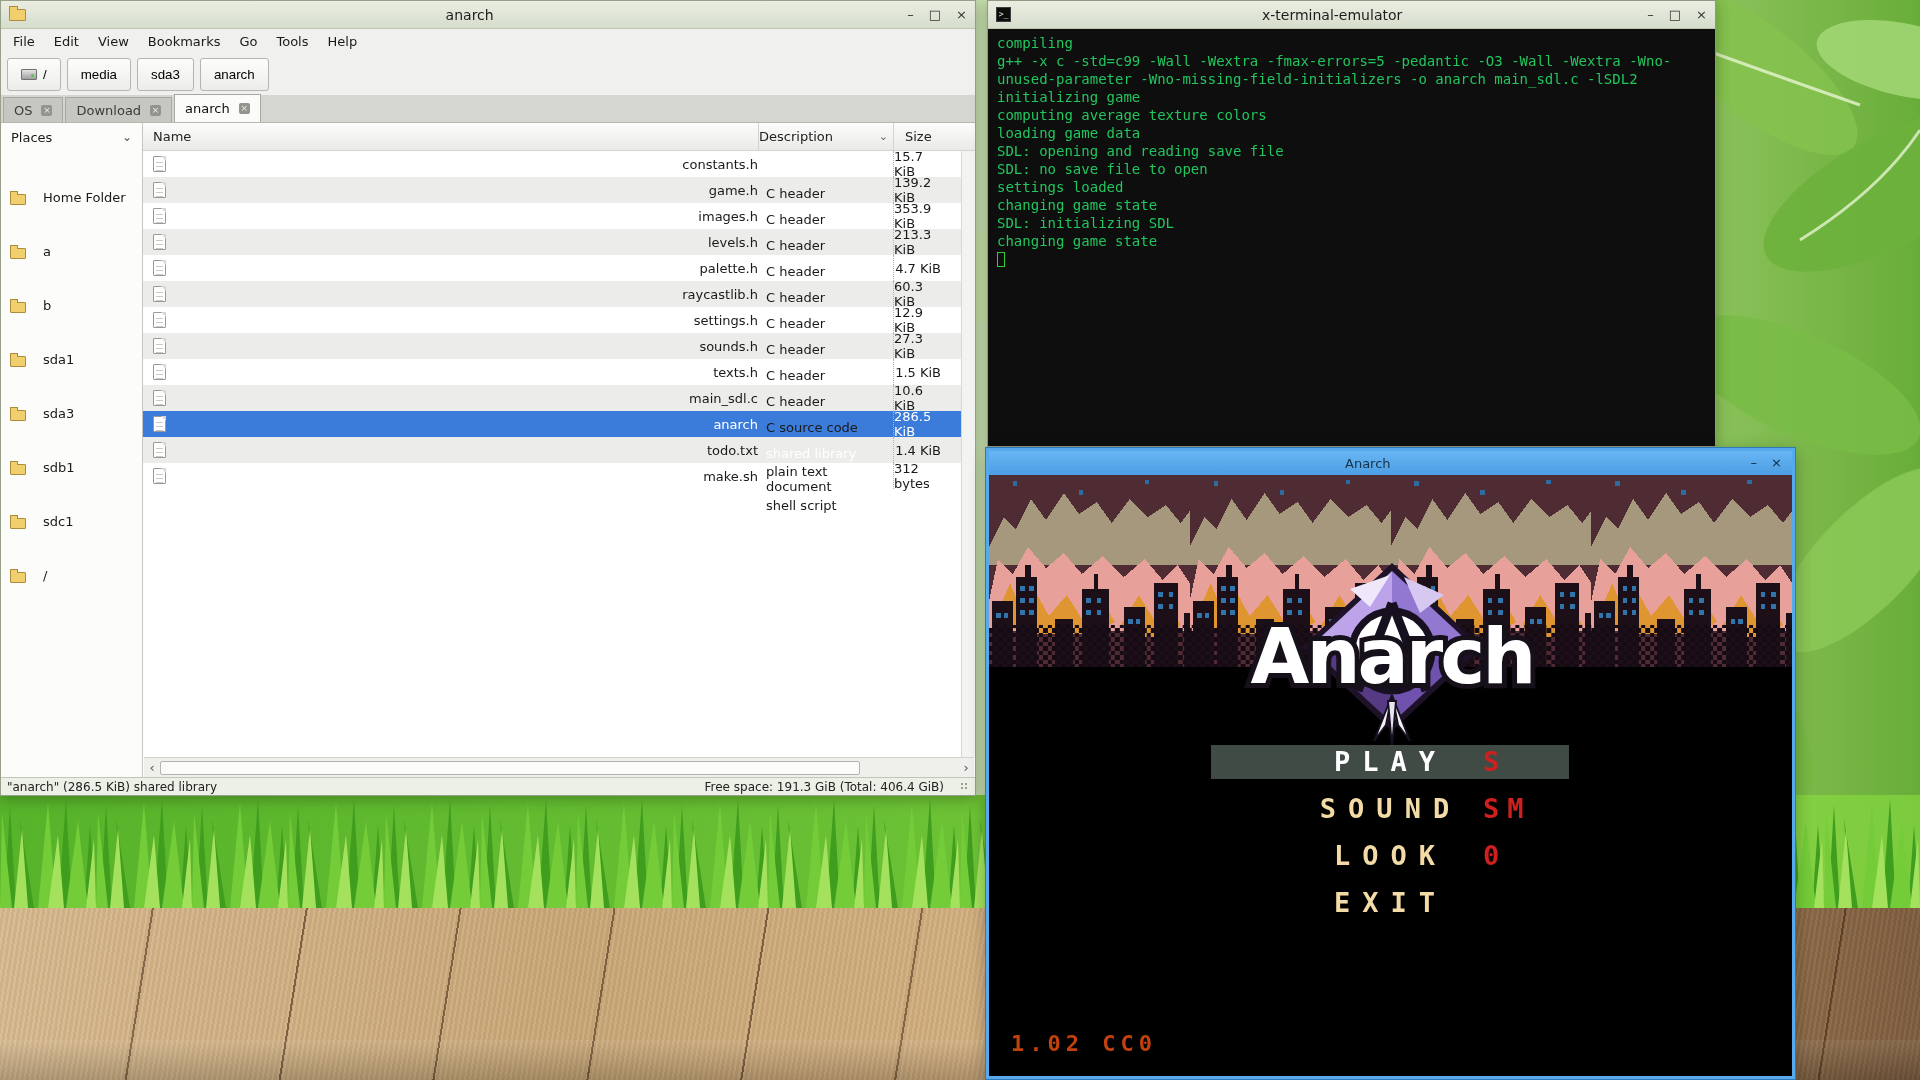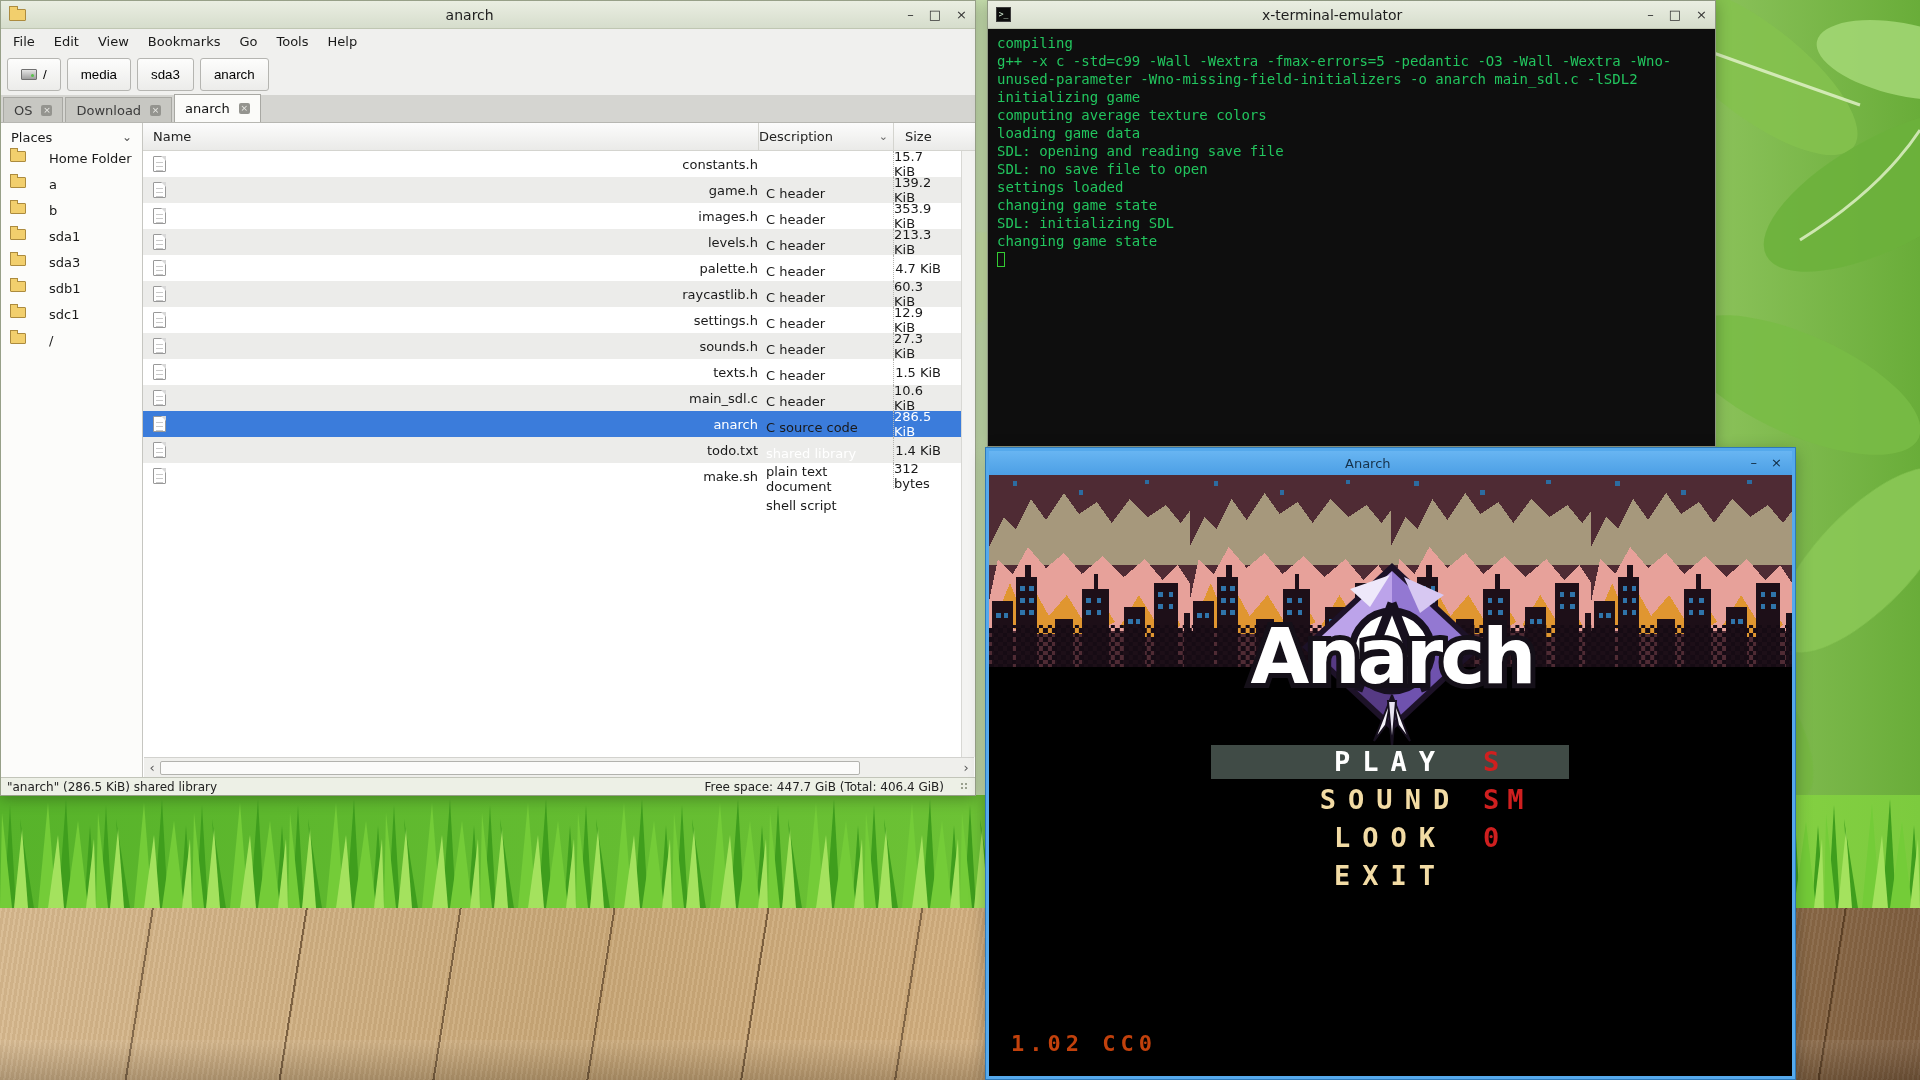--- a/index.html
+++ b/index.html
@@ -45,21 +45,21 @@
              border-bottom:1px solid #b7b7b2;}
   .tab{height:25px;display:flex;align-items:center;gap:9px;padding:0 10px;background:#c7c7c2;
        border:1px solid #a8a8a3;border-bottom:none;color:#3b3b3b;}
   .tab.active{background:#fbfbf9;height:28px;color:#111;}
   .close-box{width:11px;height:11px;background:#94948f;border-radius:2px;color:#ebebe7;
              font-size:9px;line-height:11px;text-align:center;}
   .fm-body{position:absolute;top:122px;left:0;right:0;bottom:18px;display:flex;background:#fff;}
   .fm-sidebar{width:142px;background:#fcfcfa;border-right:1px solid #c6c6c1;flex:none;}
   .places-header{height:28px;display:flex;align-items:center;padding:0 10px;}
   .places-header .chev{margin-left:auto;color:#555;font-size:12px;}
-  .side-item{height:26px;display:flex;align-items:flex-start;gap:23px;padding:0 9px;}
+  .side-item{height:26px;display:flex;align-items:flex-end;gap:17px;padding:0 9px;margin-top:28px;}
   .folder-ico{width:16px;height:11px;background:#f2cf6d;border:1px solid #ac8b3e;border-radius:1px;
               position:relative;flex:none;}
   .folder-ico::before{content:"";position:absolute;left:-1px;top:-4px;width:6px;height:3px;
               background:#f2cf6d;border:1px solid #ac8b3e;border-bottom:none;}
   .fm-list{flex:1;position:relative;background:#fff;}
   .list-header{height:28px;display:flex;background:linear-gradient(#fcfcfc,#eaeae8);
                border-bottom:1px solid #d4d4cf;color:#222;}
   .hc{display:flex;align-items:center;}
   .hc-name{flex:1;padding-left:10px;}
   .hc-desc{width:135px;border-left:1px solid #d4d4cf;}
@@ -109,21 +109,21 @@
   
   .game{left:986px;top:448px;width:809px;height:631px;background:#000;border:3px solid #55a9ec;
         box-shadow:0 0 0 1px #2e79b8,0 4px 16px rgba(0,0,0,.3);}
   .game-titlebar{height:24px;background:linear-gradient(#68b5f2,#4c9fe5);display:flex;
                  align-items:center;padding:0 10px;font-size:13px;color:#16324b;}
   .game-titlebar .title{flex:1;text-align:center;}
   .game-btn{color:#10283d;font-size:13px;margin-left:14px;line-height:12px;}
   .game-client{position:absolute;top:24px;left:0;right:0;bottom:0;background:#000;overflow:hidden;}
   .game-art{position:absolute;left:0;top:0;}
   .game-logo{position:absolute;left:193px;top:80px;overflow:visible;}
-  .g-menu{position:absolute;top:272px;left:0;right:0;display:flex;flex-direction:column;gap:8px;}
+  .g-menu{position:absolute;top:272px;left:0;right:0;display:flex;flex-direction:column;gap:17px;}
   .g-row{position:relative;height:30px;font-family:"DejaVu Sans Mono",monospace;font-weight:bold;
          font-size:27px;letter-spacing:12px;color:#f2dba4;}
   .g-row .lab{position:relative;z-index:1;display:block;text-align:center;line-height:30px;}
   .g-row.selected .lab{color:#fff;}
   .g-row.selected::before{content:"";position:absolute;left:222px;width:358px;top:-2px;height:34px;
          background:#404b46;}
   .g-val{position:absolute;left:494px;top:0;z-index:1;line-height:30px;color:#cf1f1f;letter-spacing:8px;}
   .g-version{position:absolute;left:22px;top:556px;font-family:"DejaVu Sans Mono",monospace;
          font-weight:bold;font-size:22px;letter-spacing:5px;color:#c2410c;}
 </style>
@@ -434,21 +434,21 @@
     </div>
 
     <div class="fm-hscroll">
       <span class="scroll-arrow">‹</span>
       <span class="h-thumb"></span>
       <span class="scroll-arrow right">›</span>
     </div>
 
     <div class="fm-status">
       <span>"anarch" (286.5 KiB) shared library</span>
-      <span class="status-right">Free space: 447.7 GiB (Total: 406.4 GiB)</span>
+      <span class="status-right">Free space: 191.3 GiB (Total: 406.4 GiB)</span>
       <span class="grip"></span>
     </div>
   </section>
 
   <section class="win term">
     <div class="titlebar">
       <span class="term-icon">&gt;_</span>
       <span class="title">x-terminal-emulator</span>
       <span class="winbtns">
         <span>–</span>

